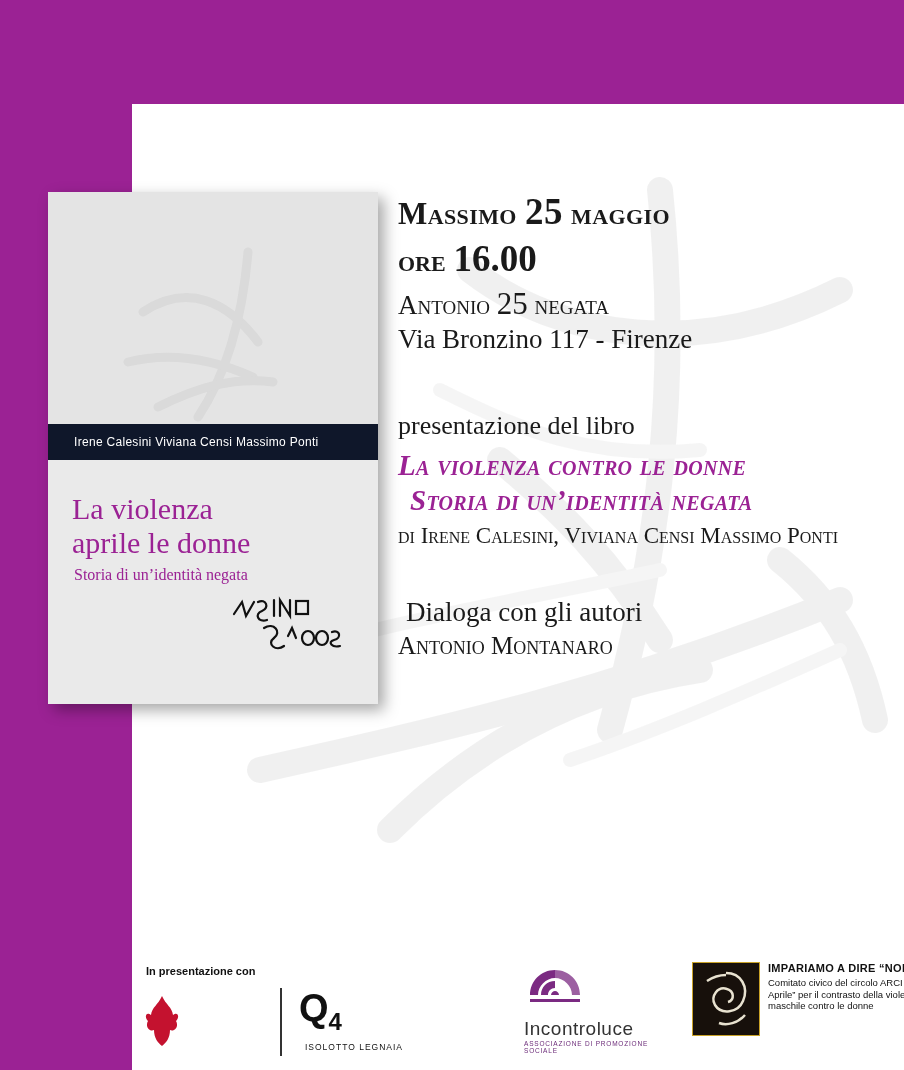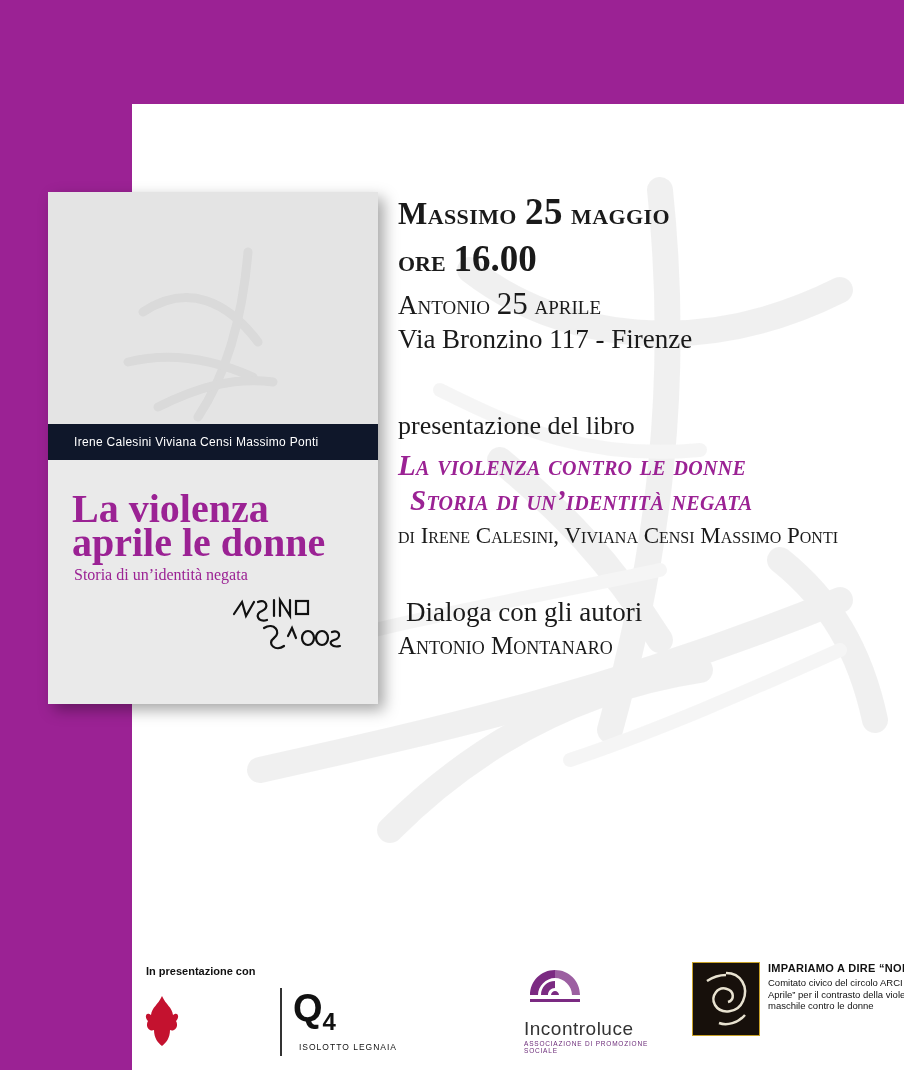--- a/index.html
+++ b/index.html
@@ -54,22 +54,22 @@
     display:flex;align-items:center;
   }
   .book-band span{padding-left:26px;letter-spacing:0.3px;}
   .book-bottom{
     position:absolute;left:0;top:268px;width:330px;height:244px;
     background:#eaeaea;
   }
   .book-title{
     position:absolute;left:24px;top:300px;width:300px;
     font-family:"Liberation Serif", serif;
-    font-weight:bold;
-    font-size:40px;
+    font-weight:normal;
+    font-size:30px;
     line-height:34px;
     color:#9b2294;
   }
   .book-sub{
     position:absolute;left:26px;top:374px;width:290px;
     font-family:"Liberation Serif", serif;
     font-size:16px;
     color:#9b2294;
   }
   .book-logo{
@@ -164,21 +164,21 @@
   .giglio{width:40px;height:56px;flex:0 0 40px;}
   .firenze-txt{
     font-family:"Liberation Sans", sans-serif;
     color:#111;margin-left:6px;
   }
   .firenze-txt .small{font-size:9px;letter-spacing:1px;display:block;}
   .firenze-txt .big{font-size:27px;font-weight:bold;letter-spacing:0.5px;display:block;line-height:27px;}
   .logo-q4{
     position:absolute;left:148px;top:38px;width:110px;height:68px;
     border-left:2px solid #333;
-    padding-left:11px;
+    padding-left:17px;
     font-family:"Liberation Sans", sans-serif;
     color:#111;
   }
   .q4big{font-size:38px;font-weight:bold;line-height:40px;}
   .q4big sub{font-size:24px;}
   .q4small{font-size:8.5px;letter-spacing:1px;text-align:center;}
   .logo-incontroluce{
     position:absolute;left:392px;top:18px;width:150px;height:90px;
     text-align:left;
     font-family:"Liberation Sans", sans-serif;
@@ -276,21 +276,21 @@
     </div>
 
     <div class="line-time">
       <span>ore</span>
       <span class="big">16.00</span>
     </div>
 
     <div class="line-place">
       <span>Antonio</span>
       <span class="big">25</span>
-      <span>aprile</span>
+      <span>negata</span>
     </div>
 
     <div class="line-addr">Via Bronzino 117 - Firenze</div>
 
     <div class="blk2">
       <div class="pres">presentazione del libro</div>
       <div class="bt1">La violenza contro le donne</div>
       <div class="bt2">Storia di un’identità negata</div>
       <div class="authors">di Irene Calesini, Viviana Censi  Massimo Ponti</div>
     </div>

